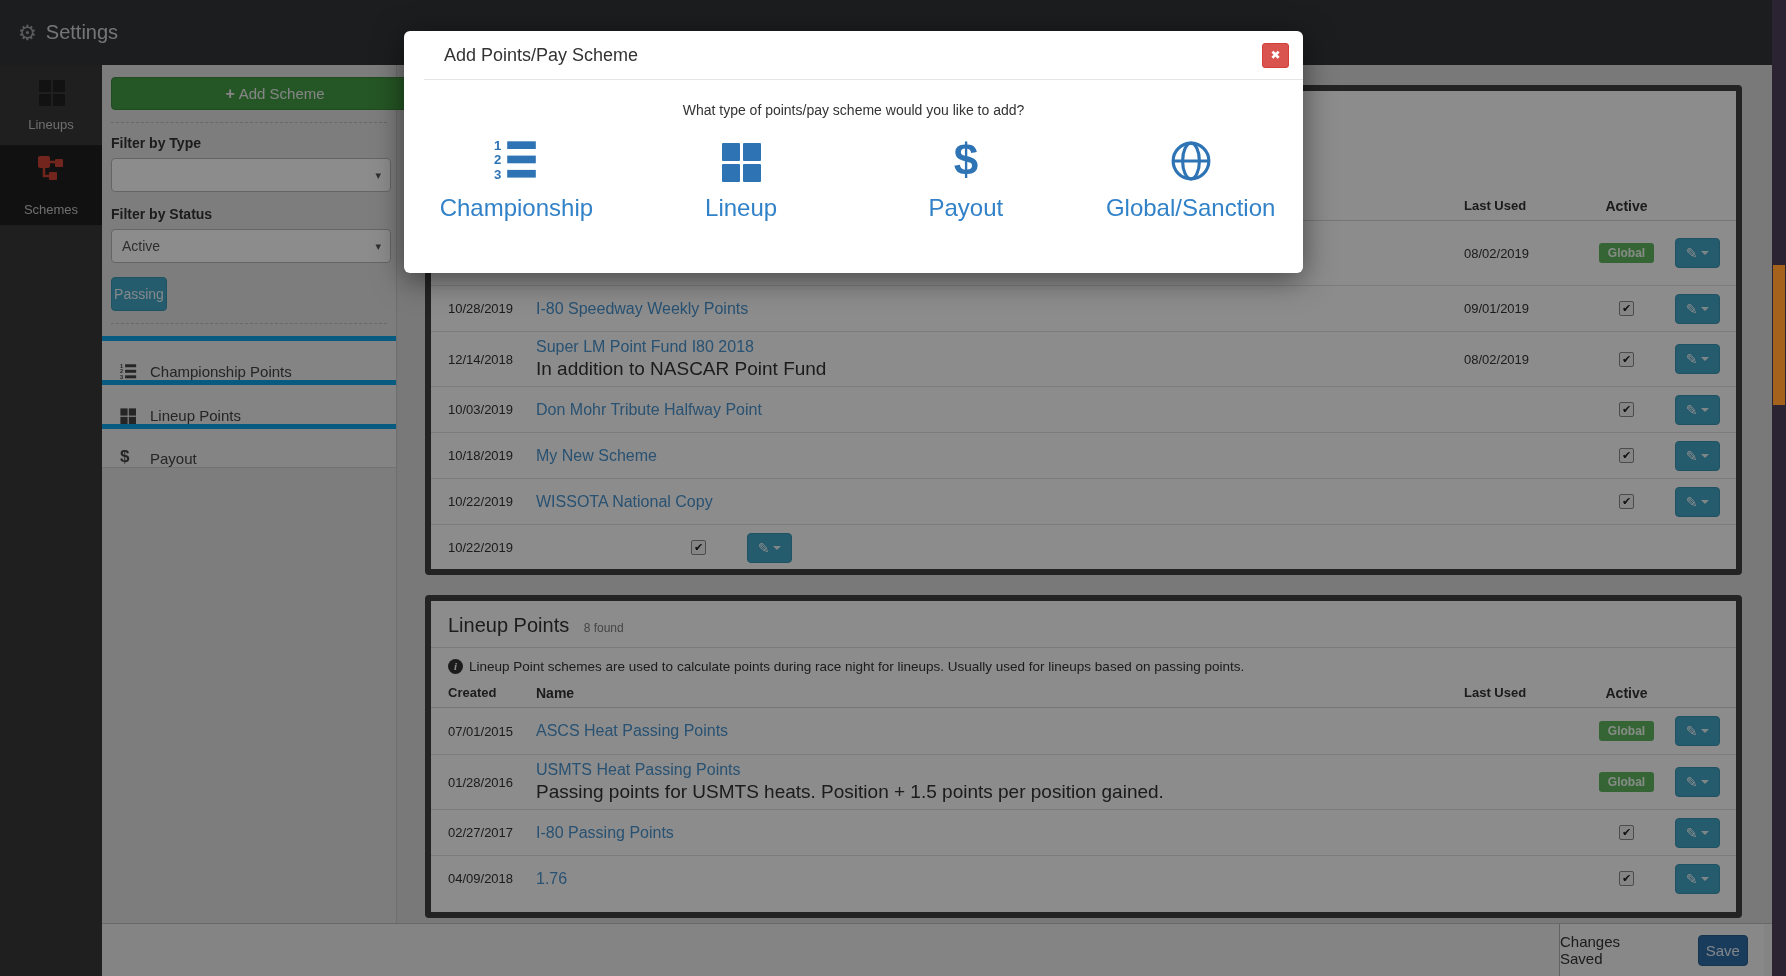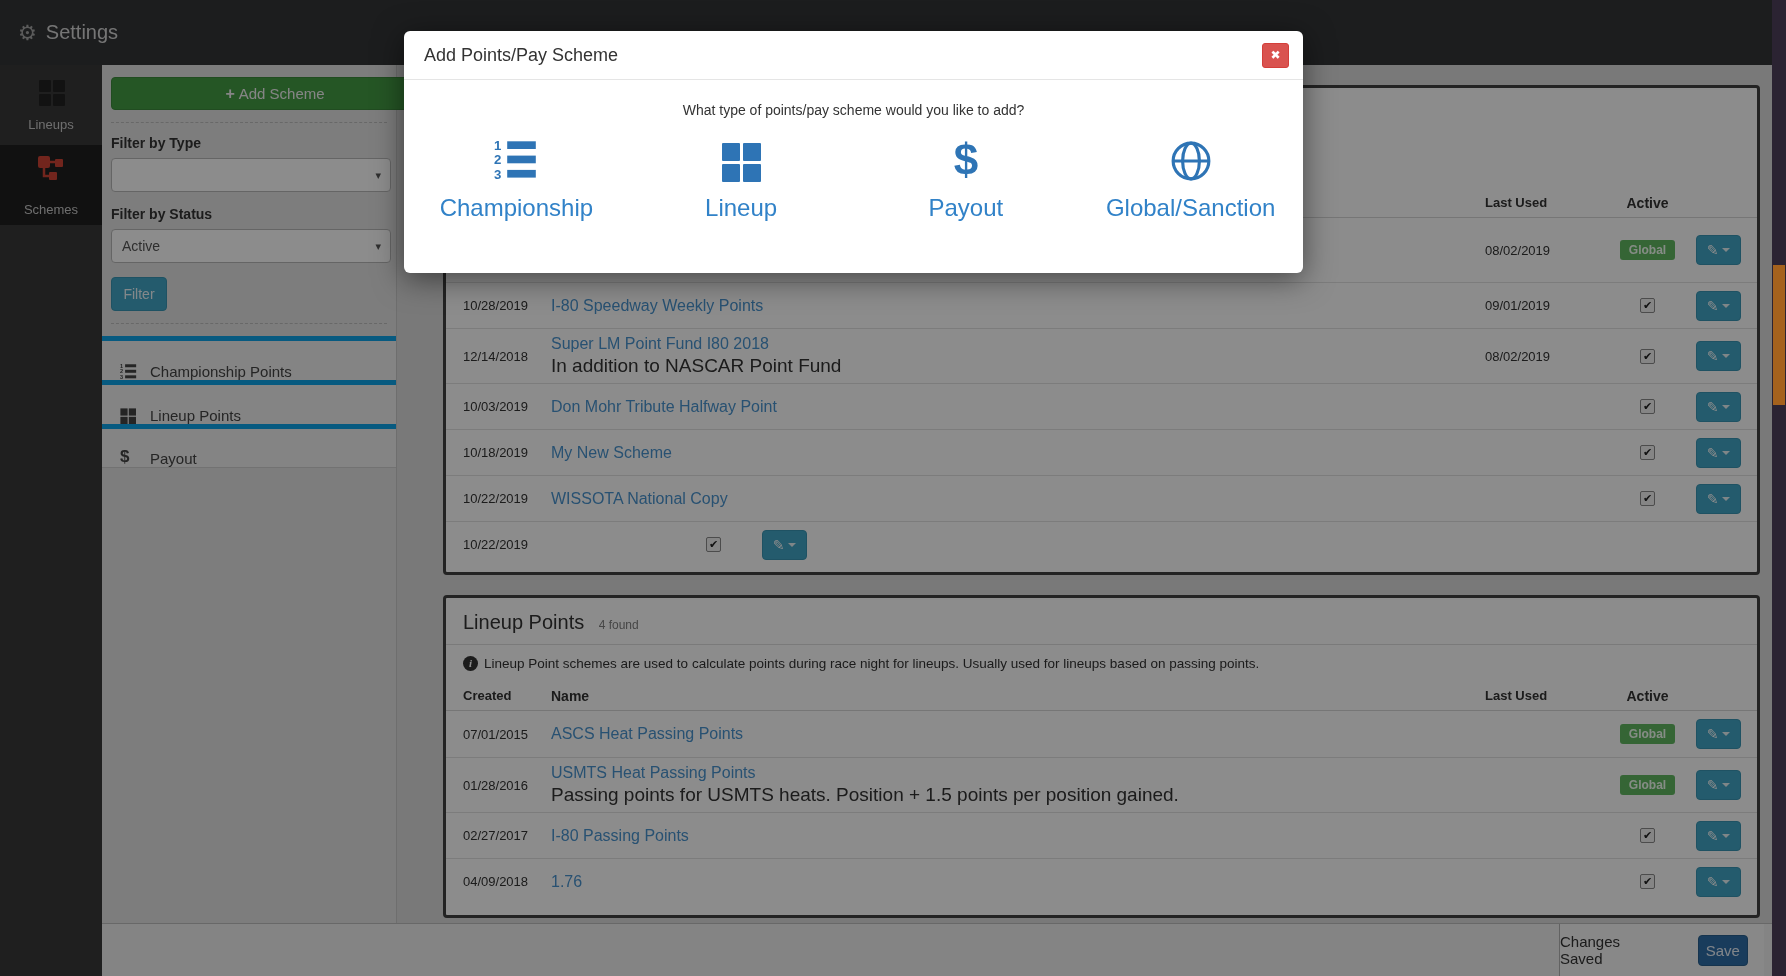--- a/index.html
+++ b/index.html
@@ -37,22 +37,22 @@
   .filter-btn { width:56px; height:34px; background:#42a6c6; border:1px solid #3a96b4; border-radius:4px;
                 color:#eef7fb; font-size:14px; cursor:pointer; font-family:"Liberation Sans", sans-serif; }
   .stype-list { margin-top:0; }
   .stype { height:44px; background:#f0f0f0; border-top:5px solid #0ea5e9; display:flex;
            align-items:flex-end; padding-left:18px; font-size:15px; color:#444; cursor:pointer; }
   .stype:last-child { border-bottom:1px solid #cfcfcf; }
   .sicon { width:30px; display:inline-flex; align-items:center; }
   .sicon .dollar-mini { font-size:17px; font-weight:bold; color:#444; }
 
   
-  .card { position:absolute; left:443px; width:1317px; background:#fff;
-          border:3px solid #404040; border-radius:4px; }
+  .card { position:absolute; left:425px; width:1317px; background:#fff;
+          border:6px solid #404040; border-radius:4px; }
   .card1 { top:85px; height:490px; }
   .card2 { top:595px; height:323px; }
   .thead, .trow { display:flex; align-items:center; padding:0 16px 0 17px; }
   .thead { height:30px; font-size:14px; font-weight:bold; color:#333;
            border-bottom:1px solid #d7d7d7; }
   .card1 .spacer { height:100px; }
   .trow { min-height:46px; }
   .trow.tall { min-height:64px; }
   .trow + .trow { border-top:1px solid #e2e2e2; }
   .col.created { width:88px; font-size:13px; color:#333; }
@@ -71,38 +71,38 @@
   .pencil { font-size:14px; color:#fff; }
   .caret-dn { width:0; height:0; border-left:4px solid transparent; border-right:4px solid transparent;
               border-top:4px solid #e8f4f8; margin-left:4px; }
   .card-titlebar { padding:13px 17px 10px 17px; border-bottom:1px solid #dedede; }
   .card-title { font-size:20px; color:#333; display:inline-block; }
   .card-count { font-size:12px; color:#808080; margin-left:10px; }
   .info-line { padding:11px 17px 4px 17px; font-size:13.5px; color:#333; display:flex; align-items:center; }
   .info-icon { display:inline-block; width:15px; height:15px; border-radius:50%; background:#333;
                color:#fff; font-size:11px; font-weight:bold; text-align:center; line-height:15px;
                margin-right:6px; font-family:"Liberation Serif", serif; font-style:italic; }
-  .card2 .thead { margin-top:6px; }
+  .card2 .thead { }
 
   
   .footer { position:absolute; left:102px; right:8px; bottom:0; height:53px; background:#f0f0f0;
             border-top:1px solid #bdbdbd; }
   .save-box { position:absolute; right:14px; top:0; bottom:0; left:1457px; background:#f7f7f7;
               border-left:1px solid #b3b3b3; display:flex; align-items:center; justify-content:flex-end;
               padding-right:16px; }
   .changes { font-size:15px; color:#333; margin-right:34px; }
   .save-btn { width:52px; height:31px; background:#2f6da8; border:1px solid #28608f; border-radius:4px;
               color:#eaf2fa; font-size:15px; cursor:pointer; font-family:"Liberation Sans", sans-serif; }
 
   
   .overlay { position:absolute; inset:0; background:rgba(0,0,0,0.45); z-index:50; }
   .modal { position:absolute; left:404px; top:31px; width:899px; height:242px; background:#fff;
            border-radius:6px; box-shadow:0 6px 30px rgba(0,0,0,0.5); z-index:100; }
   .modal-header { height:49px; border-bottom:1px solid #e5e5e5; display:flex; align-items:center;
-                  padding:0 14px 0 20px; }
+                  padding:0 14px 0 20px;margin-left:20px; }
   .modal-title { font-size:18px; color:#333; flex:1; }
   .modal-close { width:27px; height:25px; background:#d9534f; border:1px solid #d43f3a; border-radius:3px;
                  color:#fff; font-size:12px; cursor:pointer; display:flex; align-items:center;
                  justify-content:center; }
   .modal-q { text-align:center; font-size:14px; color:#333; margin-top:22px; }
   .modal-opts { display:flex; margin-top:20px; }
   .opt { width:25%; display:flex; flex-direction:column; align-items:center; cursor:pointer; }
   .opt-icon { height:44px; display:flex; align-items:flex-end; }
   .opt-label { font-size:24px; color:#3182c8; margin-top:12px; }
   .dollar-big { font-size:44px; font-weight:bold; color:#2e74b5; line-height:44px; }
@@ -157,21 +157,21 @@
       <div class="flabel">Filter by Type</div>
       <div class="fselect">
         <span></span>
         <span class="sel-caret">▾</span>
       </div>
       <div class="flabel">Filter by Status</div>
       <div class="fselect">
         <span>Active</span>
         <span class="sel-caret">▾</span>
       </div>
-      <button class="filter-btn">Filter</button>
+      <button class="filter-btn">Passing</button>
       <div class="dash"></div>
     </div>
     <div class="stype-list">
       <div class="stype">
         <span class="sicon">
           <svg width="17" height="17" viewBox="0 0 40 40">
               <g fill="#444">
             <text x="0" y="11" font-size="13" font-weight="bold">1</text>
                 <rect x="12" y="3" width="26" height="7"></rect>
             <text x="0" y="24" font-size="13" font-weight="bold">2</text>
@@ -311,21 +311,21 @@
               <span class="caret-dn"></span>
             </button>
           </div>
         </div>
       </div>
   </div>
 
   <div class="card card2">
     <div class="card-titlebar">
       <span class="card-title">Lineup Points</span>
-      <span class="card-count">4 found</span>
+      <span class="card-count">8 found</span>
     </div>
     <div class="info-line">
       <span class="info-icon">i</span>
       <span>Lineup Point schemes are used to calculate points during race night for lineups. Usually used for lineups based on passing points.</span>
     </div>
     <div class="thead">
       <div class="col created">Created</div>
       <div class="col name">Name</div>
       <div class="col last">Last Used</div>
       <div class="col active">Active</div>

